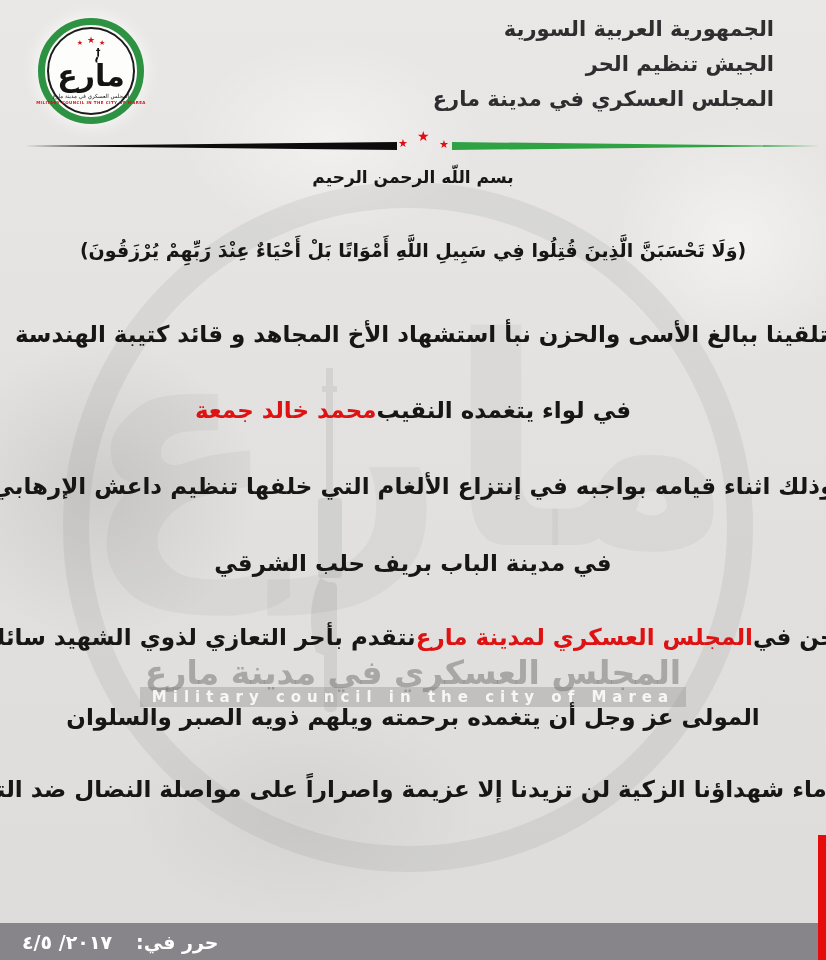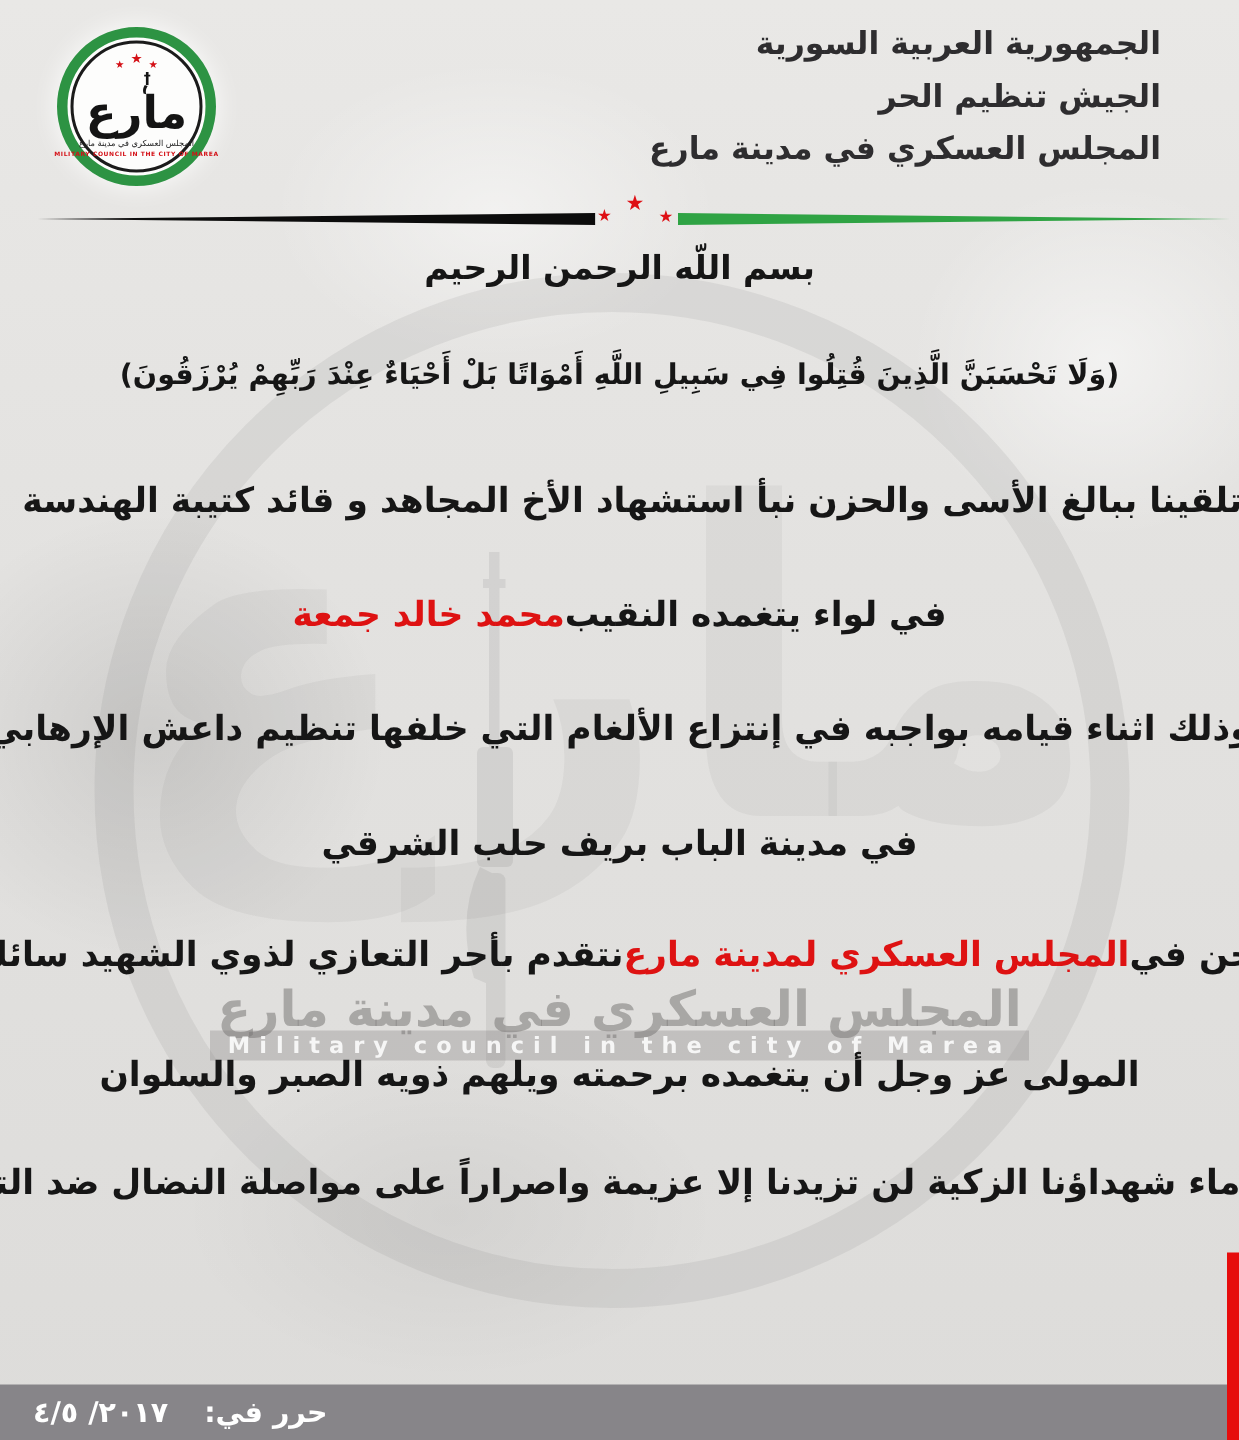--- a/index.html
+++ b/index.html
@@ -58,21 +58,21 @@
   .div-stars{position:absolute; left:396px; top:128px; width:58px; height:24px;}
   .div-stars .st{position:absolute; color:#de0f14; line-height:1;}
   .div-stars .st.l{left:2px; top:10px; font-size:11px;}
   .div-stars .st.m{left:21px; top:1px; font-size:14px;}
   .div-stars .st.r{left:43px; top:11px; font-size:11px;}
 
   
   .line{position:absolute; left:0; right:0; display:flex; justify-content:center;
     direction:rtl; font-weight:bold; color:#161616; white-space:nowrap;}
   .line .red{color:#de1212;}
-  .l-bismillah{top:167px; font-size:22px;}
+  .l-bismillah{top:167px; font-size:17px;}
   .l-verse{top:239px; font-size:19px;}
   .l3{top:321px; font-size:23px;padding-left:17px;}
   .l4{top:397px; font-size:23px;}
   .l5{top:473px; font-size:23px;}
   .l6{top:550px; font-size:23px;}
   .l7{top:624px; font-size:23px;}
   .l8{top:704px; font-size:23px;text-align:right;}
   .l9{top:776px; font-size:23px;}
 
   

